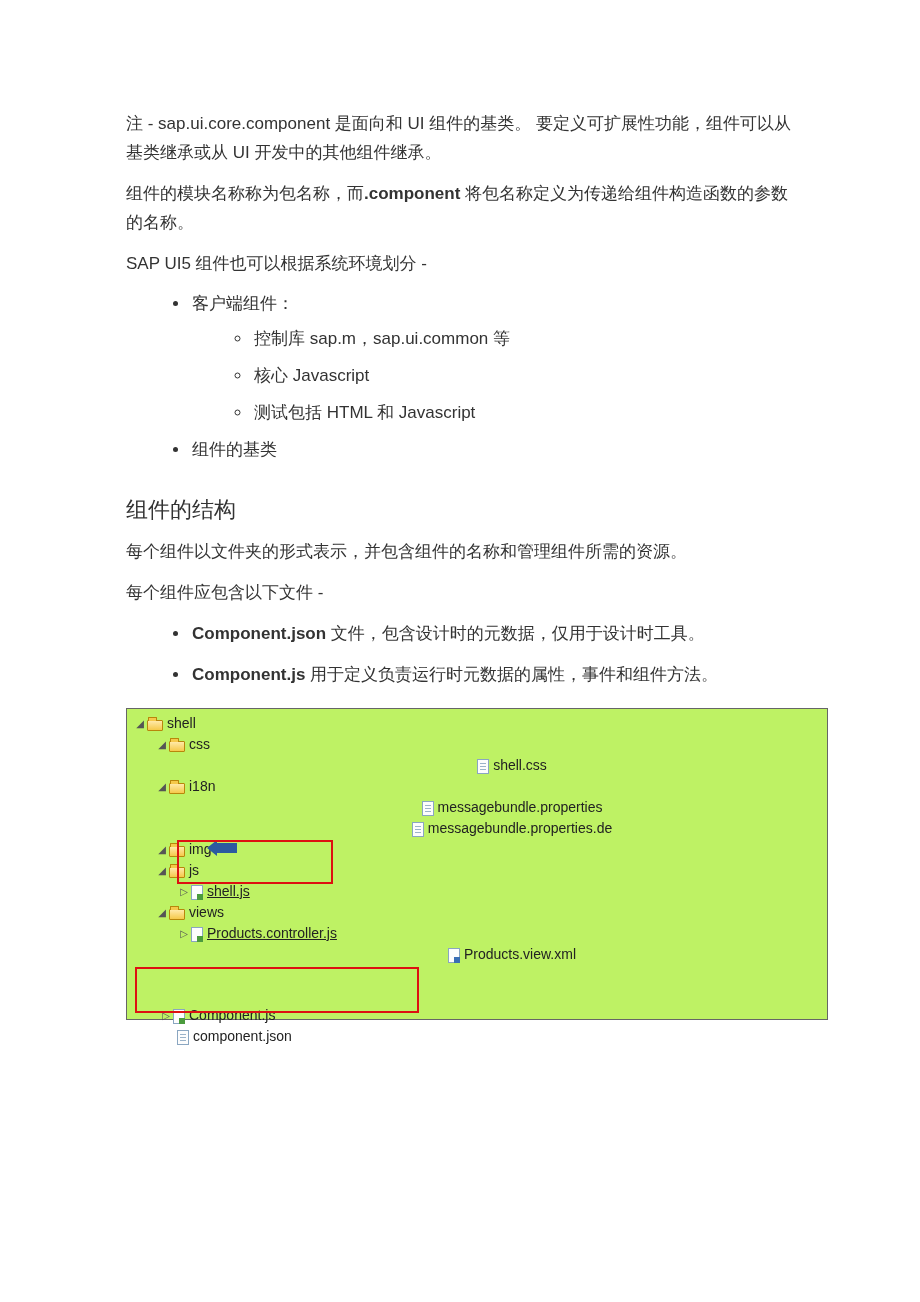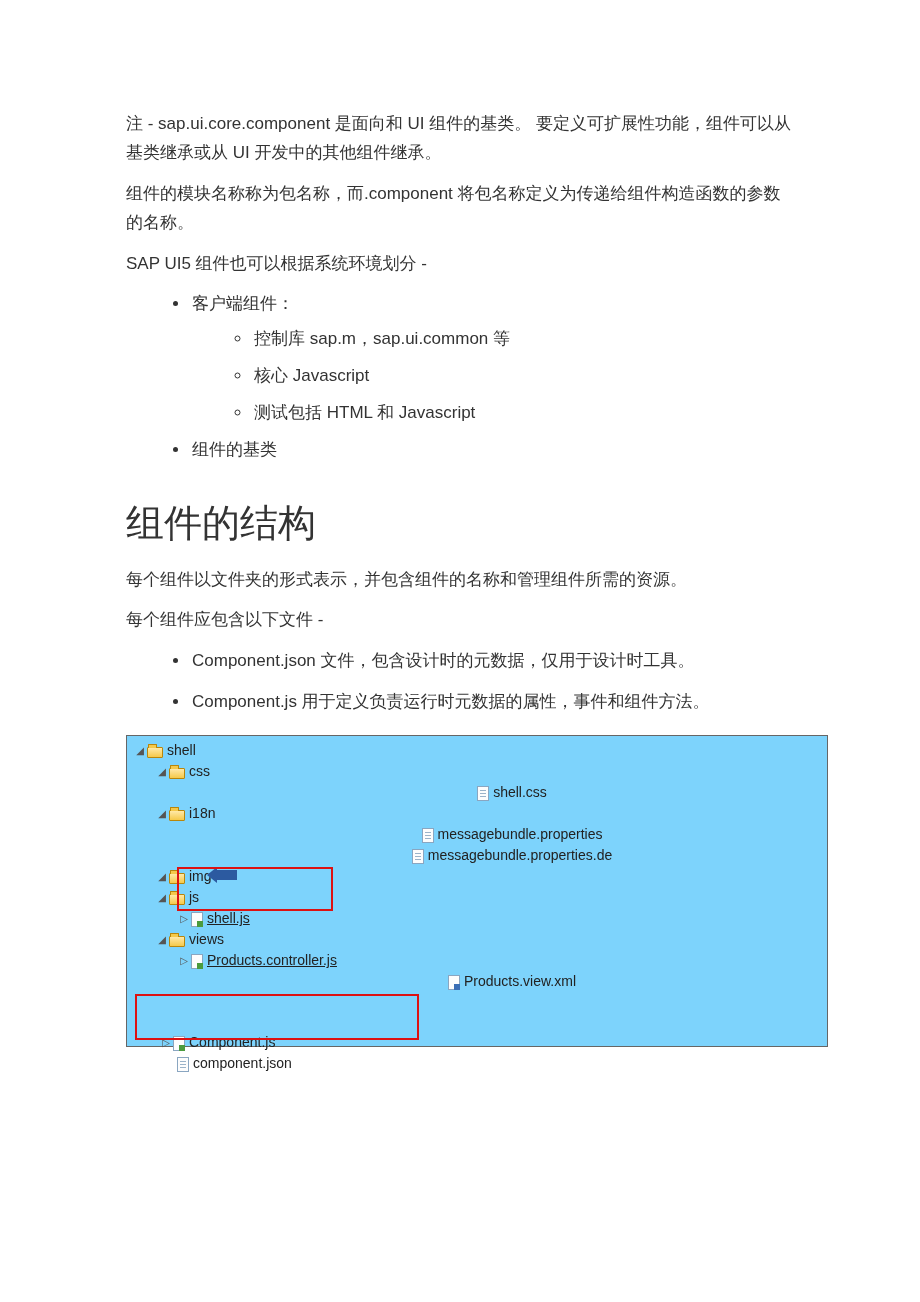--- a/index.html
+++ b/index.html
@@ -9,45 +9,45 @@
     line-height: 1.7;
     margin: 0;
     padding: 110px 126px 60px 126px;
     width: 920px;
     box-sizing: border-box;
     background: #fff;
   }
   p { margin: 0 0 12px 0; }
   h2 {
     font-weight: normal;
-    font-size: 38px;
+    font-size: 22px;
     margin: 12px 0 10px 0;
     color: #333;
   }
   ul.top { margin: 8px 0 26px 0; padding-left: 64px; list-style: disc; }
   ul.top > li { margin: 4px 0 8px 0; padding-left: 2px; }
   ul.sub { list-style: circle; margin: 6px 0 6px 0; padding-left: 60px; }
   ul.sub > li { margin: 4px 0 8px 0; padding-left: 2px; }
   ul.files { margin: 8px 0 18px 0; padding-left: 64px; list-style: disc; }
   ul.files > li { margin: 6px 0 12px 0; padding-left: 2px; }
-  .bold { font-weight: normal; }
+  .bold { font-weight: bold; }
 
   
   .tree-box {
     border: 1px solid #666;
     width: 702px;
     height: 312px;
     margin: 4px 0 0 0;
     padding: 4px 0 4px 4px;
     box-sizing: border-box;
     font-family: "Segoe UI", Tahoma, sans-serif;
     font-size: 14px;
     line-height: 20px;
     color: #222;
-    background: #7dd3fc;
+    background: #bef264;
     position: relative;
   }
   .node { white-space: nowrap; height: 21px; }
   .exp {
     display: inline-block;
     width: 10px;
     text-align: center;
     color: #555;
     font-size: 10px;
     vertical-align: middle;

